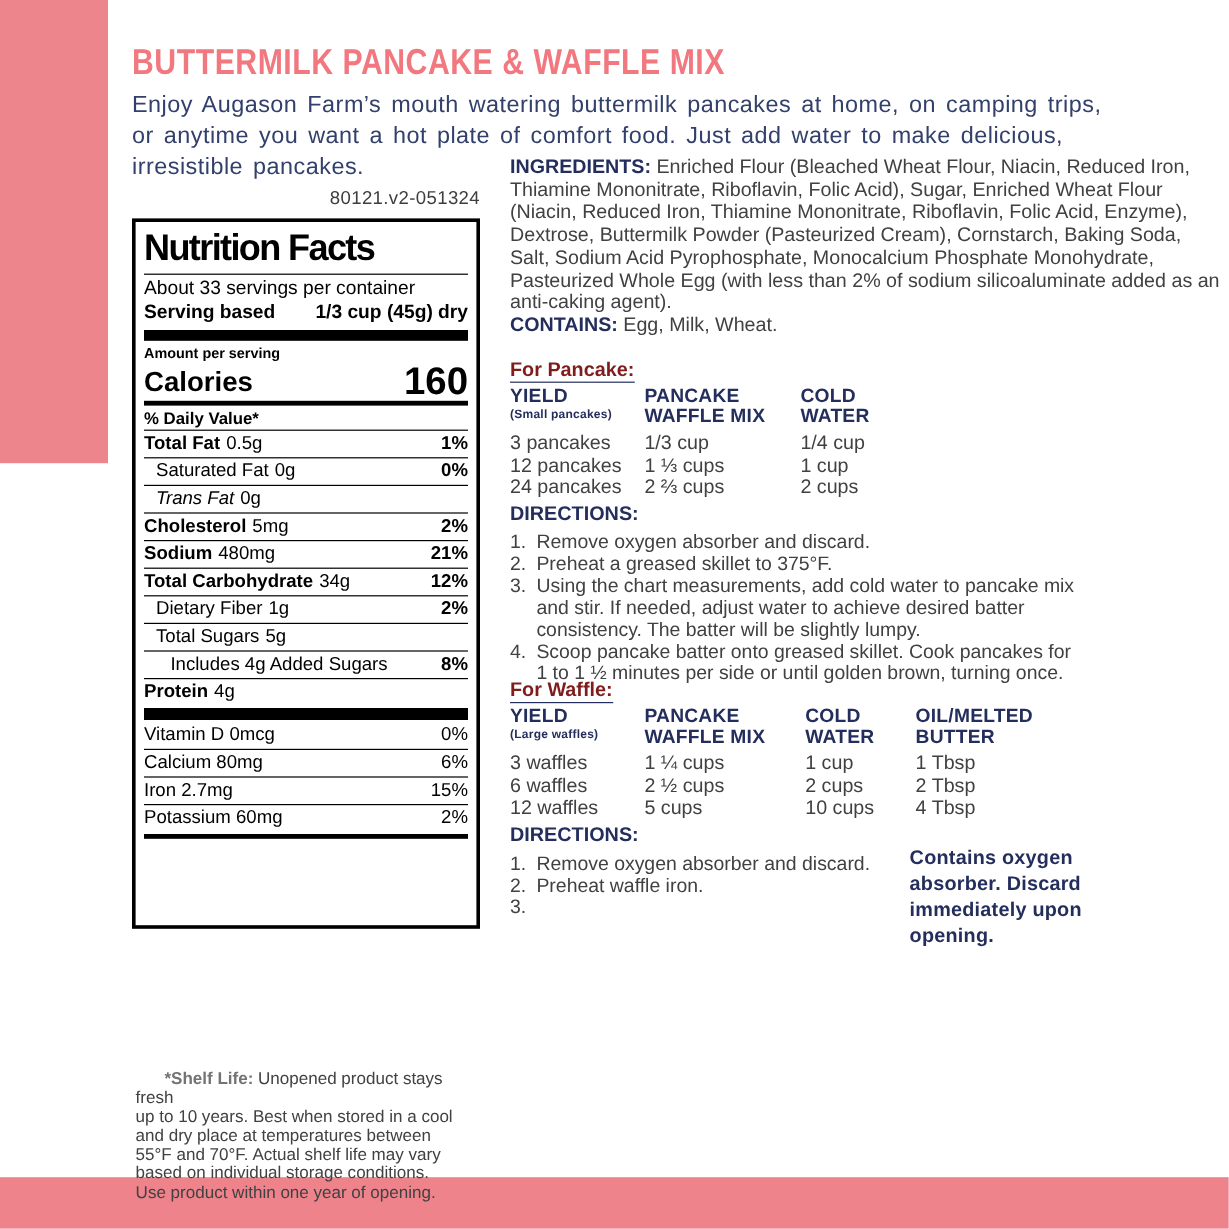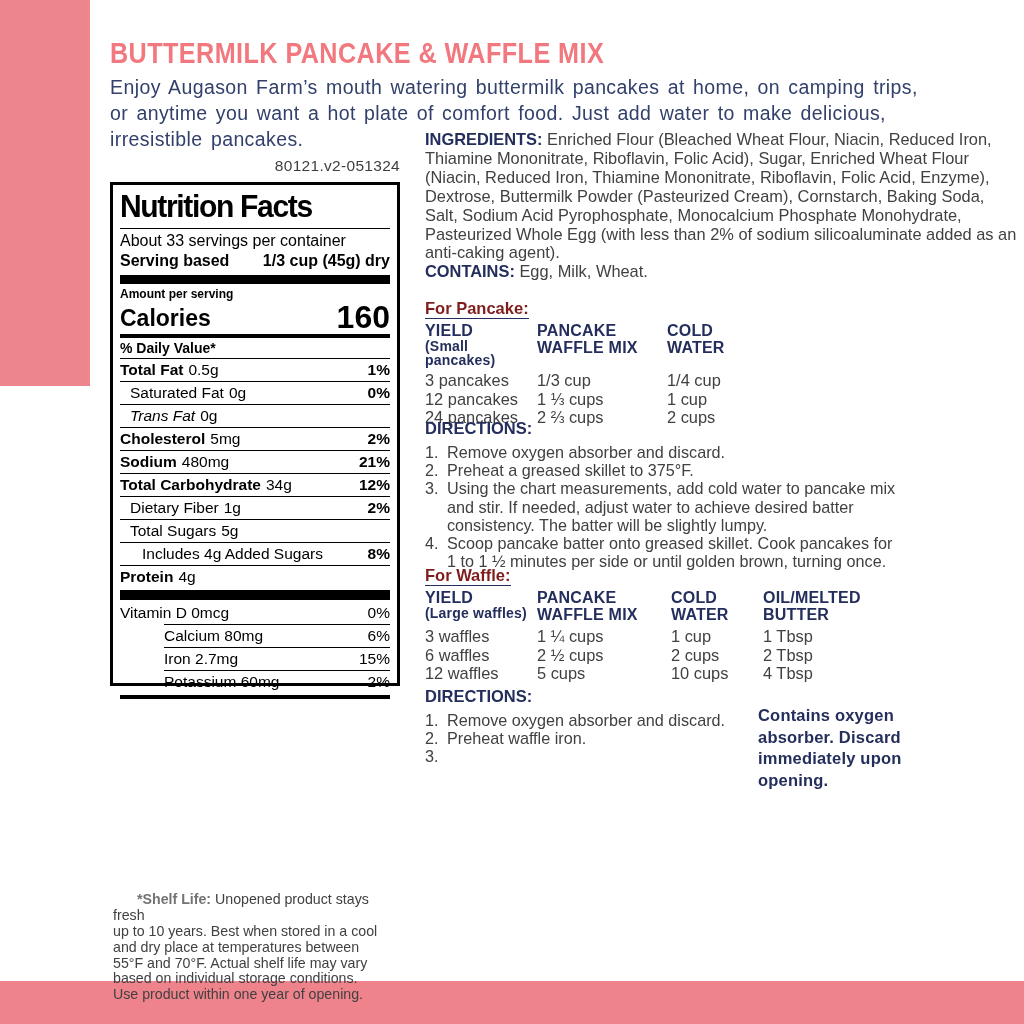--- a/index.html
+++ b/index.html
@@ -12,21 +12,21 @@
   #bottom-bar { left:0; top:981px; width:1024px; height:43px; background:#EE838B; }
 
   
   #title { left:110px; top:36px; color:#F2787F; font-size:30px; font-weight:800;
            letter-spacing:.5px; transform:scaleX(.84); transform-origin:left top; white-space:nowrap; }
   #intro { left:110px; top:74px; width:850px; color:#32406B; font-size:19.5px; line-height:26px;
            letter-spacing:.4px; word-spacing:2.5px; white-space:pre-line; }
   #prod-code { left:110px; top:157px; width:290px; text-align:right; color:#3E3E40; font-size:15.5px; letter-spacing:.3px; }
 
   
-  #nf { left:110px; top:182px; width:290px; height:504px; border:3px solid #000; background:#fff;
+  #nf { left:110px; top:182px; width:290px; height:592px; border:3px solid #000; background:#fff;
         padding:4px 7px; color:#000; }
   #nf .nf-title { font-size:31px; font-weight:800; letter-spacing:-1.4px; transform:scaleX(.97); transform-origin:left; white-space:nowrap; }
   #nf .rule { border-top:1px solid #000; margin:3px 0 2px; }
   #nf .servings { font-size:16px; line-height:20px; }
   #nf .ssrow { display:flex; justify-content:space-between; font-weight:700; font-size:16px; line-height:20px; }
   #nf .bar9 { height:9px; background:#000; margin:4px 0 3px; }
   #nf .aps { font-size:12px; font-weight:700; line-height:14px; }
   #nf .calrow { display:flex; justify-content:space-between; align-items:flex-end; height:30px; }
   #nf .calrow .cl { font-size:23px; font-weight:800; line-height:26px; }
   #nf .calrow .cv { font-size:32px; font-weight:800; line-height:28px; }
@@ -36,38 +36,38 @@
   .nrow + .nrow { border-top:1px solid #000; }
   .nrow .nm { font-weight:400; }
   .nrow.b .nm { font-weight:700; }
   .nrow .nm.i { font-style:italic; }
   .nrow.ind1 { padding-left:10px; }
   .nrow.ind2 { padding-left:22px; }
   .nrow .amt { margin-left:5px; }
   .nrow .dv { margin-left:auto; font-weight:700; }
   #nf .bar10 { height:10px; background:#000; margin:2px 0; }
   .vrow { display:flex; justify-content:space-between; font-size:15.5px; line-height:20px; padding:1px 0; }
-  .vrow + .vrow { border-top:1px solid #000;margin-left:44px; }
+  .vrow + .vrow { border-top:1px solid #000; }
   #nf .bar5 { height:4px; background:#000; margin:2px 0 4px; }
   #nf .footnote { font-size:11.8px; line-height:14.6px; }
 
   
   #ingredients { left:425px; top:130px; width:592px; color:#414042; font-size:16.4px; line-height:18.9px; }
   .navy-b { color:#242E5C; font-weight:700; }
   #contains-line { margin-top:0; }
   .sec-head { color:#7f1d1d; font-weight:700; font-size:16.5px; display:inline-block;
               border-bottom:1.5px solid #242E5C; padding-bottom:0; line-height:19px; }
   #pancake-head { left:425px; top:299px; }
   #waffle-head { left:425px; top:566px; }
 
   .mix-table { display:grid; color:#414042; }
   #pancake-table { left:425px; top:322px; width:420px; grid-template-columns:112px 130px 120px; }
   #waffle-table  { left:425px; top:589px; width:470px; grid-template-columns:112px 134px 92px 120px; }
   .hcell .h1, .hcell .h2 { display:block; color:#242E5C; font-weight:700; font-size:16px; line-height:17px; letter-spacing:.2px; }
-  .hcell.sub .h2 { font-size:14px; line-height:14px; }
+  .hcell.sub .h2 { font-size:10px; line-height:14px; }
   .hcell { padding-bottom:4px; }
   .tcell { font-size:16.4px; line-height:18.6px; }
 
   .directions { color:#414042; font-size:16.2px; }
   #pancake-directions { left:425px; top:419px; width:510px; }
   #waffle-directions { left:425px; top:687px; width:350px; height:100px; overflow:hidden; }
   .dir-head { color:#242E5C; font-weight:700; font-size:16.5px; line-height:19px; margin-bottom:5px; }
   .dir-item { display:flex; line-height:18.2px; }
   .dir-item .num { width:22px; flex:0 0 22px; }
   .dir-item .txt { white-space:pre-line; }

